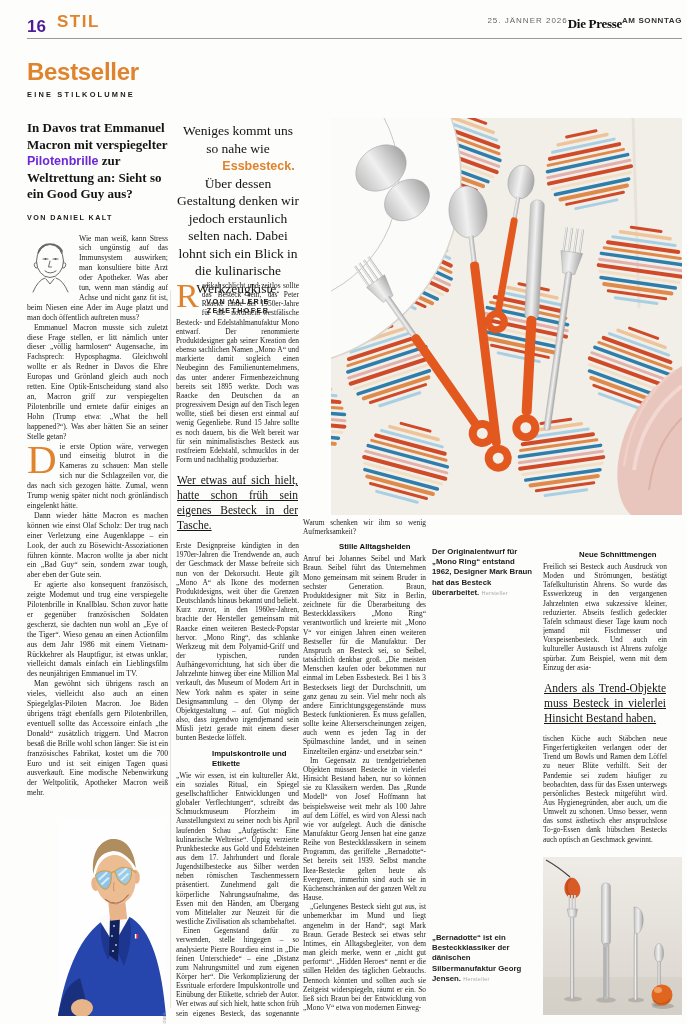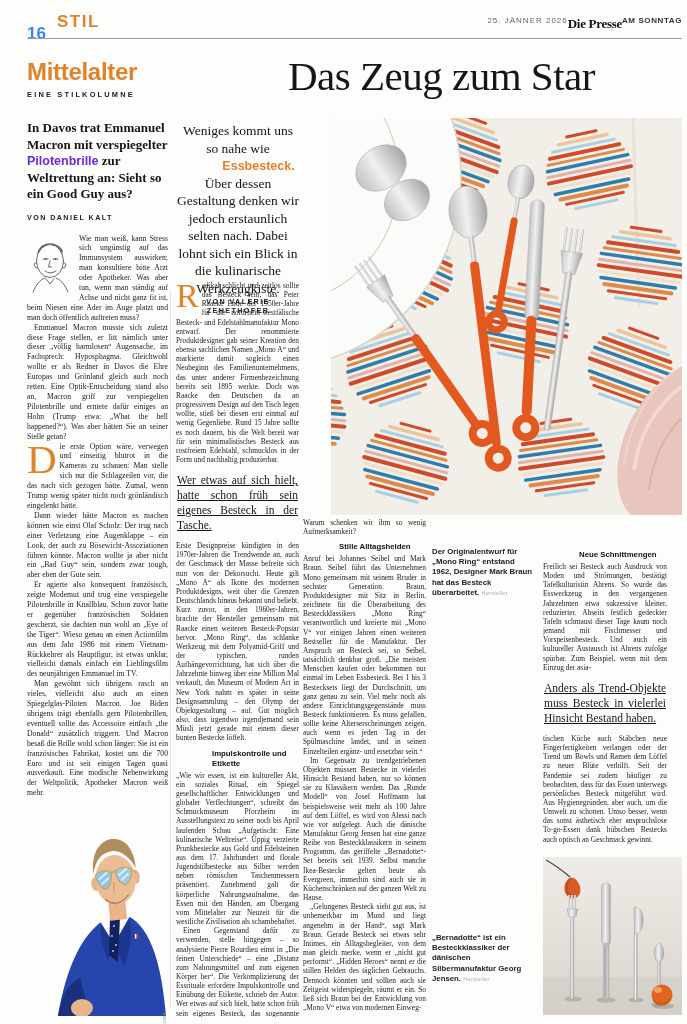--- a/index.html
+++ b/index.html
@@ -1,20 +1,20 @@
 <!DOCTYPE html>
 <html lang="de"><head>
 <meta charset="utf-8">
 <style>
   html,body{margin:0;padding:0;background:#888;}
   .page{position:relative;width:687px;height:1024px;background:#fdfdfc;margin:0 auto;
         font-family:"Liberation Serif",serif;color:#1b1b1b;overflow:hidden;}
   
   .hdr{position:absolute;left:27px;top:12px;right:5px;height:24px;}
-  .hdr .pagenr{position:absolute;left:0;top:12px;font:800 17px "Liberation Sans",sans-serif;color:#3b82f6;}
+  .hdr .pagenr{position:absolute;left:0;top:5px;font:800 17px "Liberation Sans",sans-serif;color:#4c1d95;}
   .hdr .section{position:absolute;left:30px;top:0;font:800 17px "Liberation Sans",sans-serif;
                 letter-spacing:1.5px;color:#E0832D;}
   .hdr-right{position:absolute;right:0;top:4px;display:flex;align-items:flex-start;}
   .hdr-right .date{font:400 8px "Liberation Sans",sans-serif;letter-spacing:1px;color:#666;}
   .hdr-right .masthead{font:700 13px "Liberation Serif",serif;letter-spacing:-.3px;color:#111;}
   .hdr-right .masthead-suffix{font:700 8px "Liberation Sans",sans-serif;letter-spacing:.6px;color:#333;}
   .hdr-rule{position:absolute;left:27px;top:38px;width:655px;height:1px;background:#9a9a9a;}
   .vrule{position:absolute;left:170px;top:290px;width:1px;height:718px;background:#e4e4e2;}
   
   .kol{position:absolute;left:27px;top:58px;width:141px;height:756px;overflow:hidden;}
@@ -72,21 +72,21 @@
     <div class="hdr-right">
       <span class="date">25. JÄNNER 2026</span>
       <span class="masthead">Die Presse</span>
       <span class="masthead-suffix">AM SONNTAG</span>
     </div>
   </div>
   <div class="hdr-rule"></div>
   <div class="vrule"></div>
 
   <section class="kol">
-    <div class="kol-title">Mittelalter</div>
+    <div class="kol-title">Bestseller</div>
     <div class="kol-kicker">EINE STILKOLUMNE</div>
     <div class="kol-lead"><span>In Davos trat Emmanuel Macron mit verspiegelter </span><span class="hl">Pilotenbrille</span><span> zur Weltrettung an: Sieht so ein Good Guy aus?</span></div>
     <div class="kol-byline">VON DANIEL KALT</div>
     <div class="kol-body">
       <div class="sketch">
         <svg viewBox="0 0 47 58" width="47" height="58" fill="none" stroke="#6a6a6a" stroke-width="1" stroke-linecap="round">
           <ellipse cx="23" cy="26" rx="13.5" ry="16.5"></ellipse>
           <path d="M9.5,28 q-3,-1 -2,3 q1,3 3,2"></path>
           <path d="M36.5,28 q3,-1 2,3 q-1,3 -3,2"></path>
           <path d="M11,18 q3,-9 12,-9 q9,0 12,9" stroke-width="1.4"></path>
@@ -140,21 +140,20 @@
         <path d="M58,53 Q66,47.5 74.5,53 Q74.5,64.5 66.5,68 Q58.5,64 58,53 Z" fill="#9ccbe8" stroke="#c8a04e" stroke-width="1"></path>
         <path d="M54,55 Q56,52.5 58,54" stroke="#c8a04e" stroke-width="1.2" fill="none"></path>
         <path d="M74.5,53 L79,57" stroke="#c8a04e" stroke-width="1" fill="none"></path>
         <path d="M41,60 L50,53.5 M43,65 L51,59" stroke="#e6f4fc" stroke-width="2" opacity=".85"></path>
         <path d="M61,58 L70,51.5 M63,63 L71,57" stroke="#e6f4fc" stroke-width="2" opacity=".85"></path>
       </g>
     </svg>
     <span class="vcredit">Reuters/Denis Balibouse</span>
   </div>
 
-  <h1 class="headline">Das Zeug zum Star</h1>
   <div class="intro">
     <span>Weniges kommt uns so nahe wie </span><span class="hl">Essbesteck.</span><span> Über dessen Gestaltung denken wir jedoch erstaunlich selten nach. Dabei lohnt sich ein Blick in die kulinarische Werkzeugkiste.</span>
     <div class="intro-byline">VON VALERIE ZEHETHOFER</div>
   </div>
 
   <div class="photo-main">
     <svg viewBox="0 0 351 397" width="351" height="397">
       <defs>
         <linearGradient id="silv" x1="0" y1="0" x2="1" y2="0">
           <stop offset="0" stop-color="#c2c2c2"></stop>

